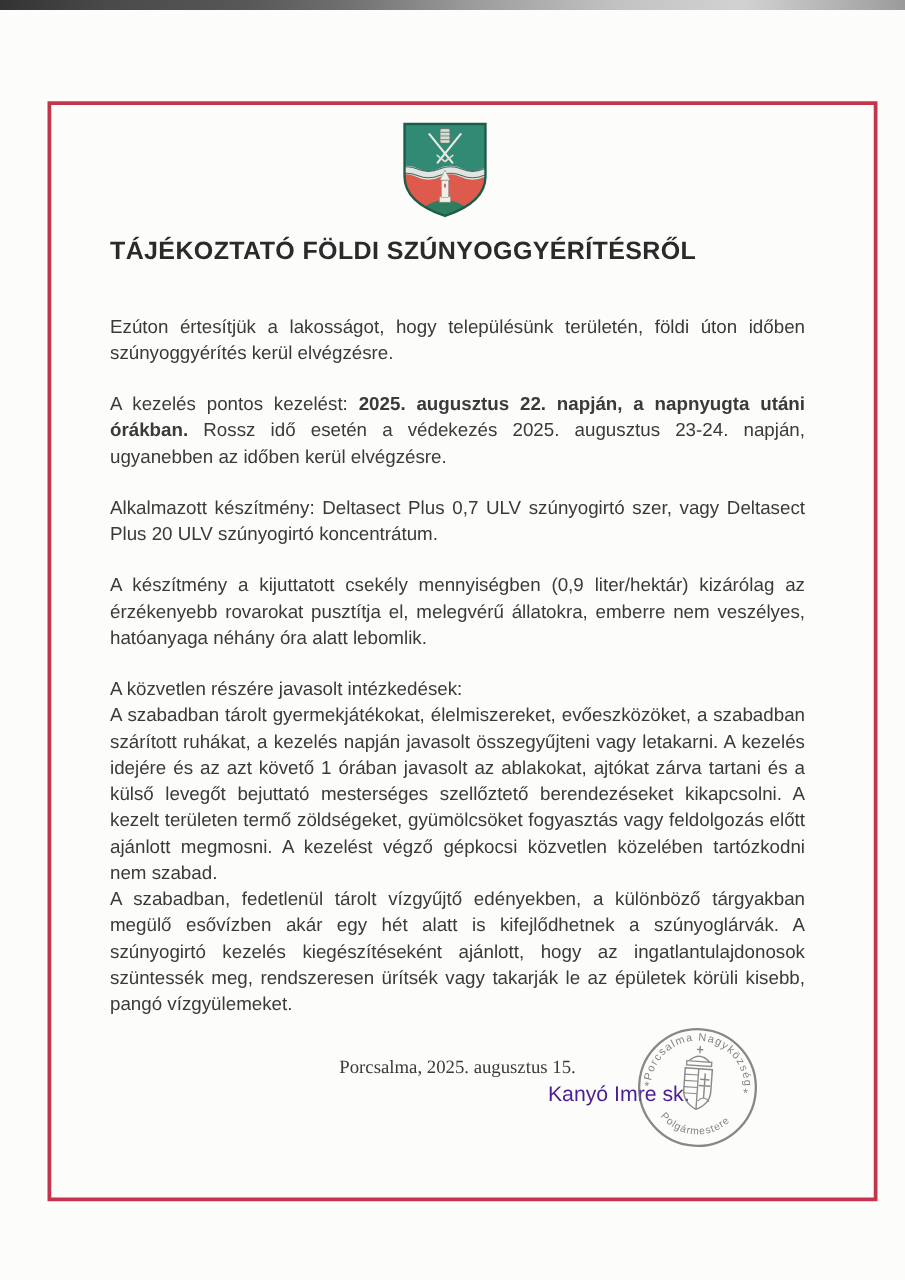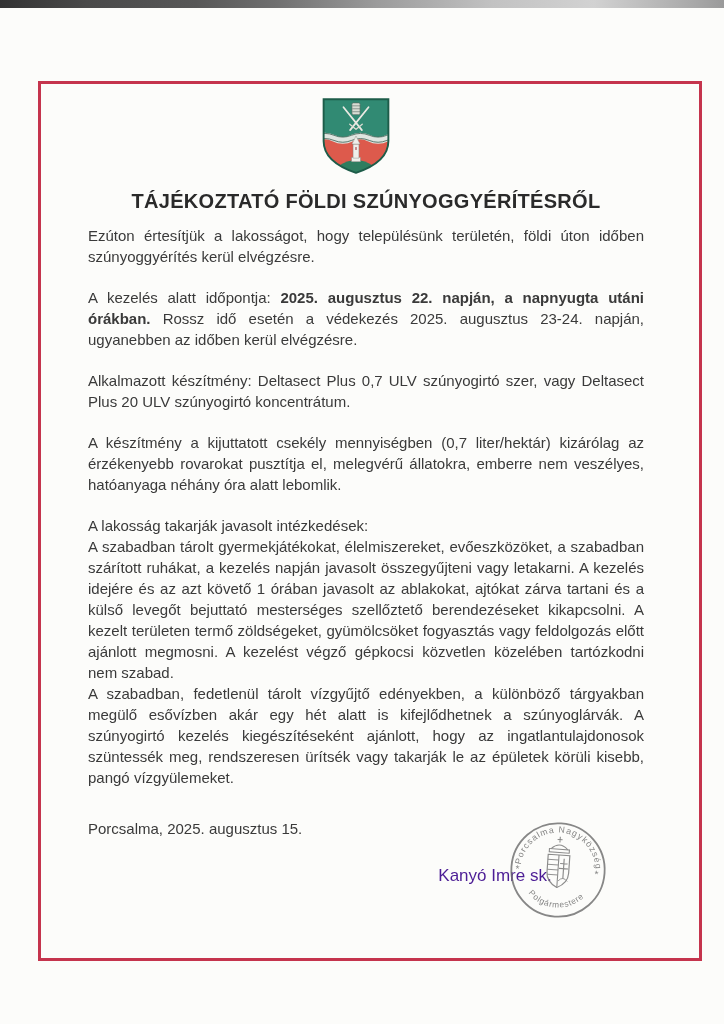--- a/index.html
+++ b/index.html
@@ -25,29 +25,29 @@
     box-sizing:content-box;
   }
   .content {
     padding:13px 55px 0 47px;
     font-size:15px; line-height:21px;
     text-align:justify;
   }
   .crest { width:74px; height:78px; margin:0 auto 14px auto; transform:translateX(-10px); }
   .crest svg { display:block; width:74px; height:78px; }
   .title {
-    margin:0 0 12px 0;
+    margin:0 0 38px 0;
     font-size:20px; line-height:24px;
     font-weight:bold; letter-spacing:0.3px;
-    color:#2a2a2a; text-align:center;
+    color:#2a2a2a; text-align:left;
   }
   .content p { margin:0 0 20px 0; }
   .block p { margin:0; }
   .block { margin:0 0 20px 0; }
-  .dateline { margin-top:30px !important; text-align:left; }
+  .dateline { margin-top:30px !important; text-align:center;font-family:Liberation Serif, serif; }
   .signature {
     position:absolute; left:354px; top:780px; width:200px;
     text-align:center; font-size:17px; line-height:24px; color:#4c1d95;
   }
   .stamp { position:absolute; left:467px; top:736px; width:100px; height:100px; opacity:0.8; }
   .stamp svg { display:block; width:100px; height:100px; }
   .stamp-txt { font-family:"Liberation Sans","DejaVu Sans",sans-serif; fill:#666; }
 </style>
 </head>
 <body>
@@ -95,28 +95,28 @@
             </g>
           </g>
           <path d="M 6,3 H 94 V 60 Q 94,88 50,103 Q 6,88 6,60 Z" fill="none" stroke="#1d5c49" stroke-width="2.6"></path>
         </svg>
       </div>
 
       <h1 class="title"><span>TÁJÉKOZTATÓ FÖLDI SZÚNYOGGYÉRÍTÉSRŐL</span></h1>
 
       <p>Ezúton értesítjük a lakosságot, hogy településünk területén, földi úton időben szúnyoggyérítés kerül elvégzésre.</p>
 
-      <p><span>A kezelés alatt időpontja: </span><strong>2025. augusztus 22. napján, a napnyugta utáni órákban.</strong><span> Rossz idő esetén a védekezés 2025. augusztus 23-24. napján, ugyanebben az időben kerül elvégzésre.</span></p>
+      <p><span>A kezelés pontos kezelést: </span><strong>2025. augusztus 22. napján, a napnyugta utáni órákban.</strong><span> Rossz idő esetén a védekezés 2025. augusztus 23-24. napján, ugyanebben az időben kerül elvégzésre.</span></p>
 
       <p>Alkalmazott készítmény: Deltasect Plus 0,7 ULV szúnyogirtó szer, vagy Deltasect Plus 20 ULV szúnyogirtó koncentrátum.</p>
 
-      <p>A készítmény a kijuttatott csekély mennyiségben (0,7 liter/hektár) kizárólag az érzékenyebb rovarokat pusztítja el, melegvérű állatokra, emberre nem veszélyes, hatóanyaga néhány óra alatt lebomlik.</p>
+      <p>A készítmény a kijuttatott csekély mennyiségben (0,9 liter/hektár) kizárólag az érzékenyebb rovarokat pusztítja el, melegvérű állatokra, emberre nem veszélyes, hatóanyaga néhány óra alatt lebomlik.</p>
 
       <div class="block">
-        <p>A lakosság takarják javasolt intézkedések:</p>
+        <p>A közvetlen részére javasolt intézkedések:</p>
         <p>A szabadban tárolt gyermekjátékokat, élelmiszereket, evőeszközöket, a szabadban szárított ruhákat, a kezelés napján javasolt összegyűjteni vagy letakarni. A kezelés idejére és az azt követő 1 órában javasolt az ablakokat, ajtókat zárva tartani és a külső levegőt bejuttató mesterséges szellőztető berendezéseket kikapcsolni. A kezelt területen termő zöldségeket, gyümölcsöket fogyasztás vagy feldolgozás előtt ajánlott megmosni. A kezelést végző gépkocsi közvetlen közelében tartózkodni nem szabad.</p>
         <p>A szabadban, fedetlenül tárolt vízgyűjtő edényekben, a különböző tárgyakban megülő esővízben akár egy hét alatt is kifejlődhetnek a szúnyoglárvák. A szúnyogirtó kezelés kiegészítéseként ajánlott, hogy az ingatlantulajdonosok szüntessék meg, rendszeresen ürítsék vagy takarják le az épületek körüli kisebb, pangó vízgyülemeket.</p>
       </div>
 
       <p class="dateline">Porcsalma, 2025. augusztus 15.</p>
     </div>
 
     <div class="signature">
       <div>Kanyó Imre sk.</div>
     </div>

